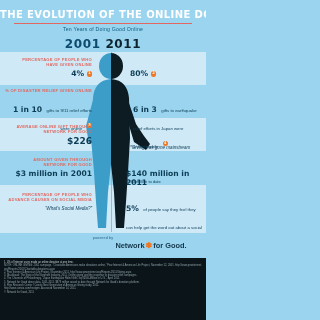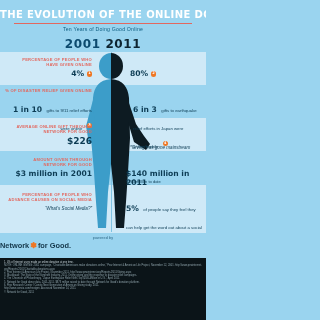--- a/index.html
+++ b/index.html
@@ -71,22 +71,22 @@
     font-family:"DejaVu Sans", sans-serif;
   }
 
   
   .logo-band{position:absolute;left:0;top:233px;width:206px;height:25px;background:#9ad4ef;}
   .powered{
     position:absolute;left:0;top:3px;width:206px;text-align:center;
     font-size:3.6px;color:#27607f;letter-spacing:0.2px;
   }
   .logo{
-    position:absolute;left:0;top:8px;width:206px;
-    font-size:7.4px;font-weight:bold;color:#14374a;white-space:nowrap;
+    position:absolute;left:0;top:8px;width:206px;text-align:center;
+    font-size:7.4px;font-weight:bold;color:#14374a;white-space:nowrap;padding-left:48px;
   }
   .logo .mark{color:#ef7622;font-size:8px;padding:0 1px;}
 
   
   .footer{
     position:absolute;left:0;top:258px;width:206px;height:62px;background:#0b1418;
     color:#8fa3ab;padding:3px 4px 0 4px;box-sizing:border-box;
     font-size:2.6px;line-height:3.3px;
   }
   .footer .src{display:block;word-break:break-all;}

